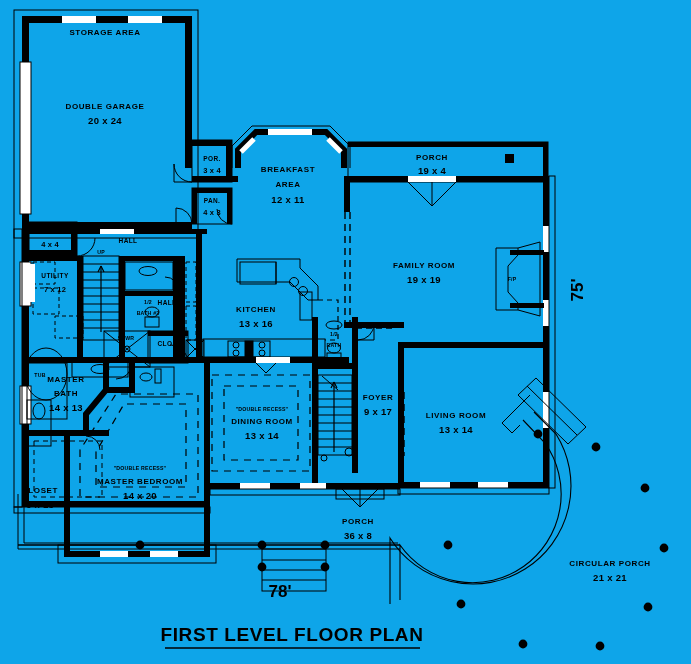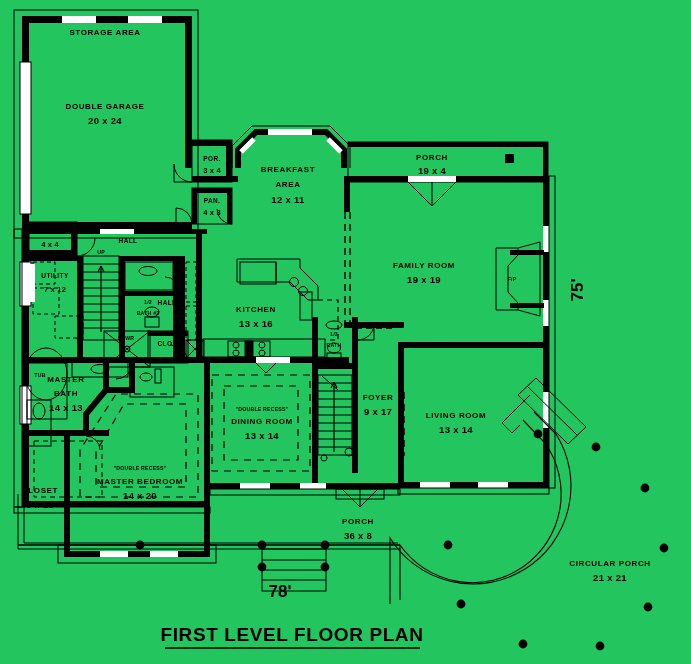--- a/index.html
+++ b/index.html
@@ -1,17 +1,17 @@
 <!DOCTYPE html>
 <html><head>
 <meta charset="utf-8">
 <style>
   html,body{margin:0;padding:0;background:#ffffff;}
   body{width:691px;height:664px;font-family:"Liberation Sans",sans-serif;overflow:hidden;}
-  #stage{position:relative;width:691px;height:664px;background:#22c55e;}
+  #stage{position:relative;width:691px;height:664px;background:#0ea5e9;}
   svg{display:block;}
   .rlabel{font-family:"Liberation Sans",sans-serif;font-weight:bold;text-anchor:middle;fill:#000;}
   .nm{font-size:8px;letter-spacing:.6px;}
   .nm-sm{font-size:6.5px;letter-spacing:.4px;}
   .nm-xs{font-size:5.2px;letter-spacing:.2px;}
   .dim{font-size:9.5px;letter-spacing:.3px;}
   .dim-sm{font-size:7.5px;letter-spacing:.2px;}
   .plantitle{font-size:19px;font-weight:bold;letter-spacing:.6px;text-anchor:middle;fill:#000;
              font-family:"Liberation Sans",sans-serif;}
   .odim{font-size:17px;font-weight:bold;text-anchor:middle;fill:#000;

